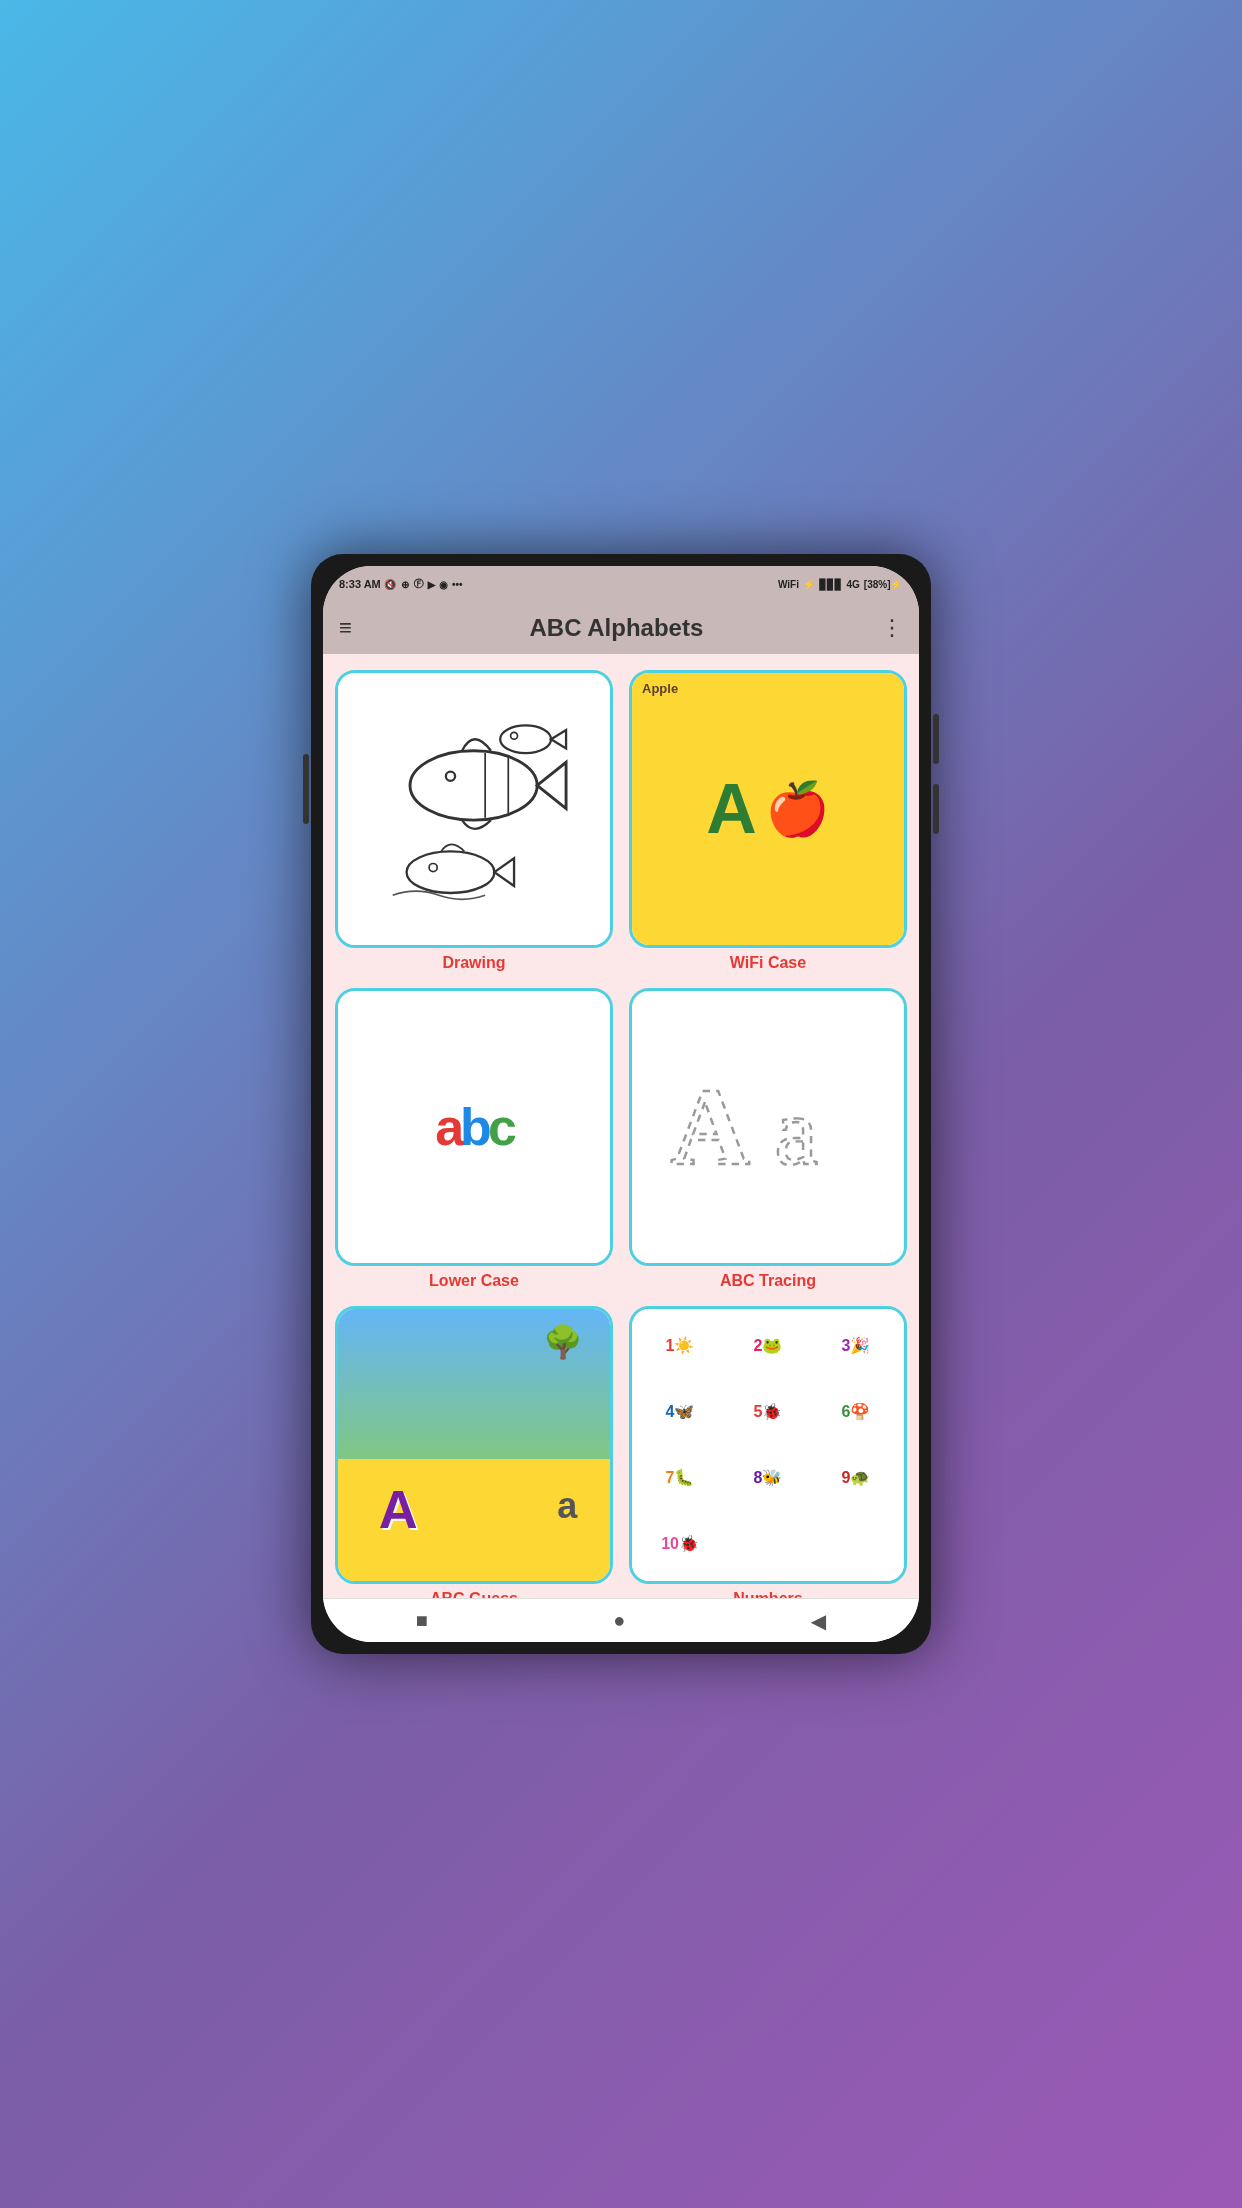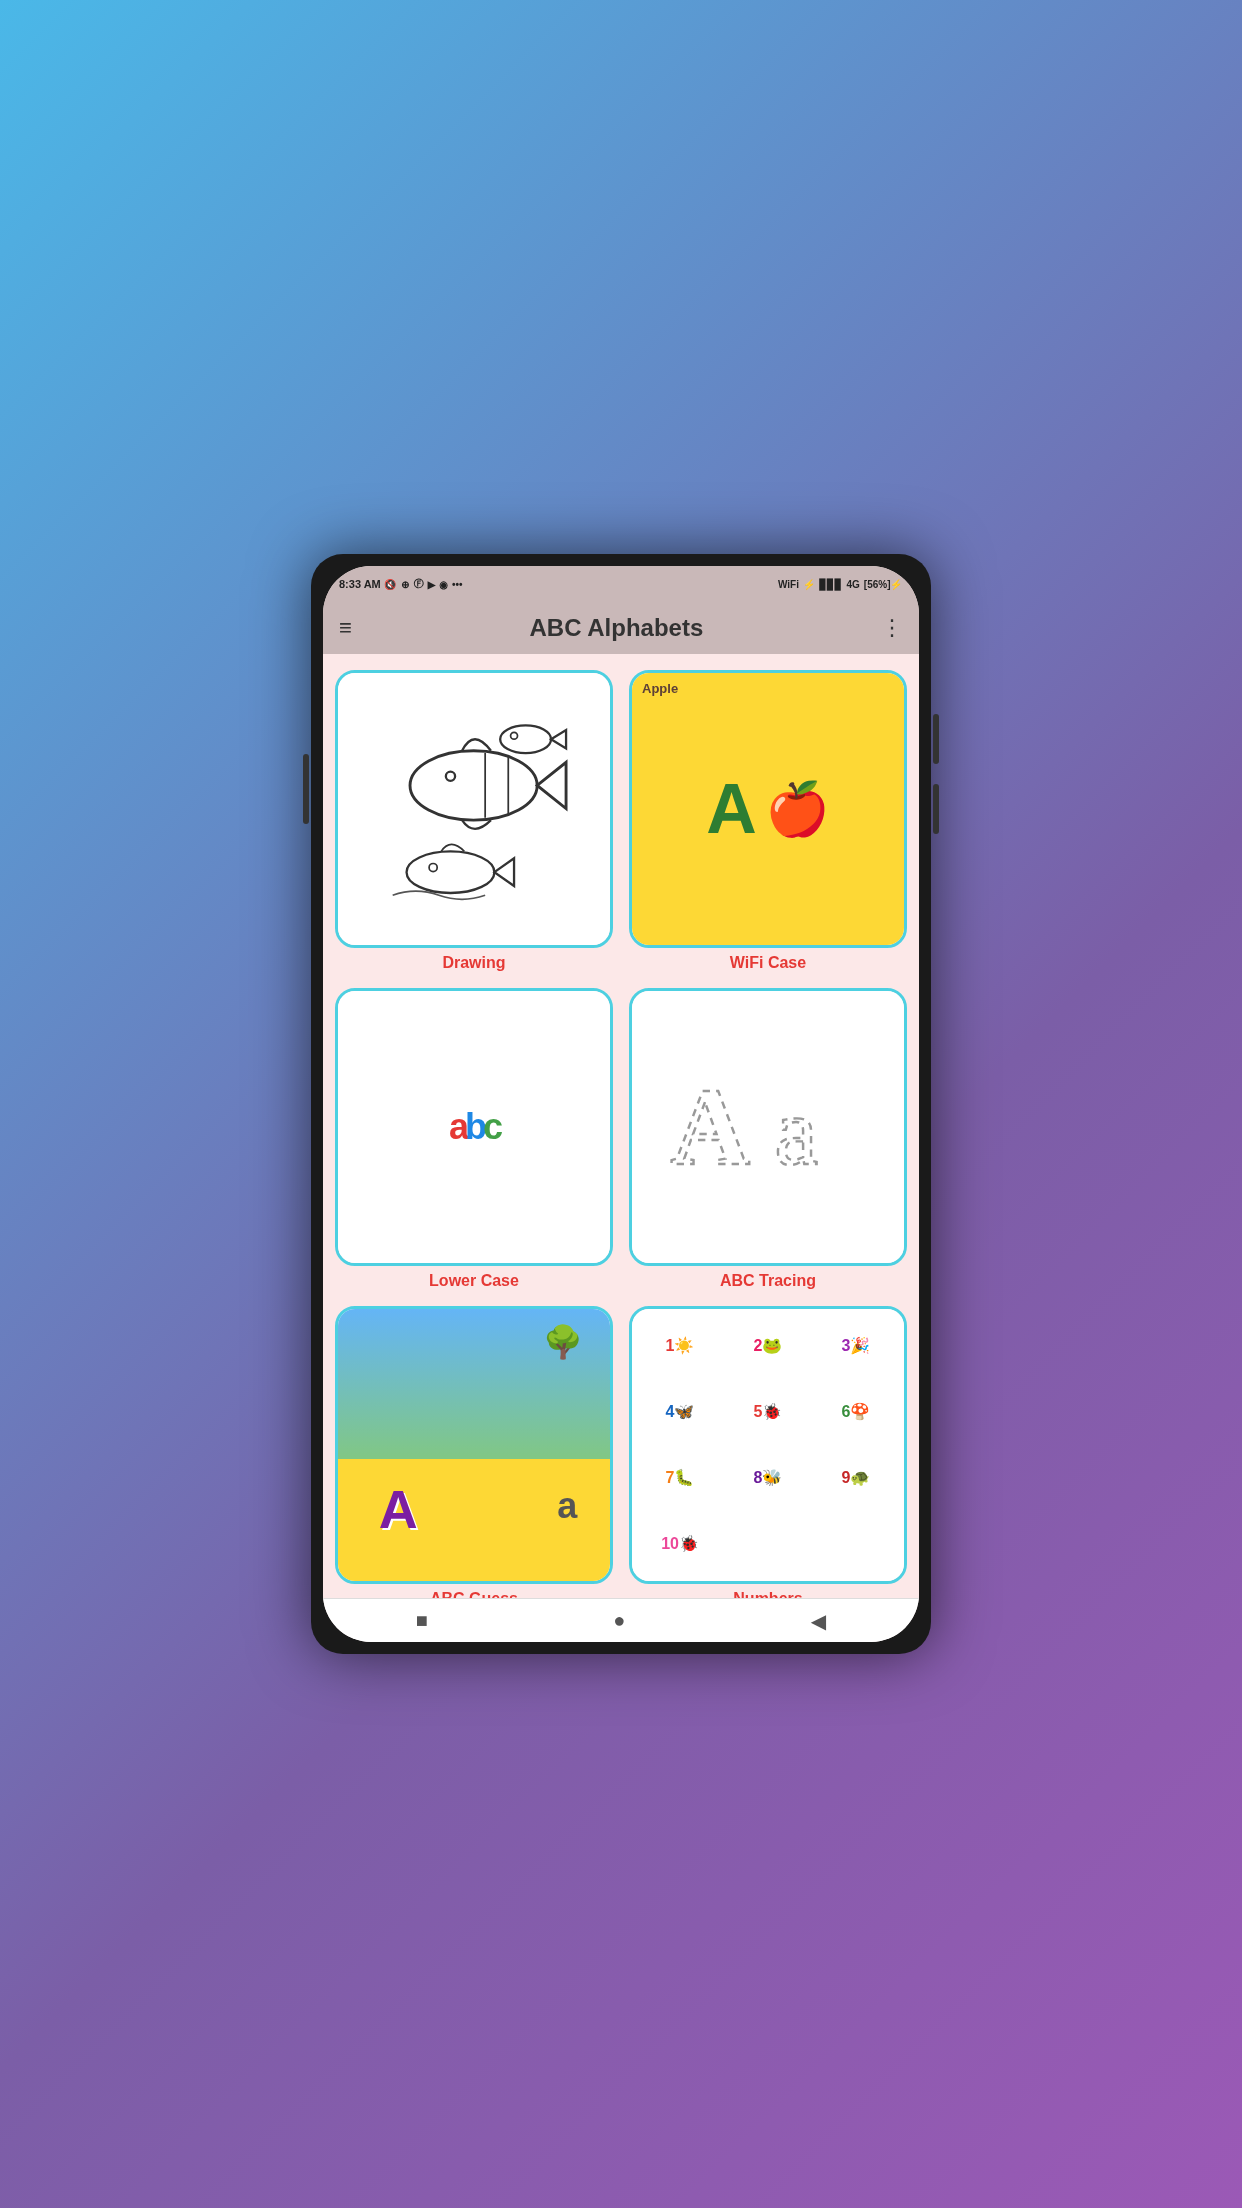--- a/index.html
+++ b/index.html
@@ -213,21 +213,21 @@
     }
 
     
     .fish-svg {
       width: 85%;
       height: 85%;
     }
 
     
     .abc-text {
-      font-size: 36px;
+      font-size: 52px;
       font-weight: 900;
       letter-spacing: -4px;
     }
     .abc-a { color: #e53935; }
     .abc-b { color: #1e88e5; }
     .abc-c { color: #43a047; }
 
     
     .apple-container {
       width: 100%;
@@ -374,21 +374,21 @@
         <span class="status-icon">▶</span>
         <span class="status-icon">◉</span>
         <span class="status-icon">•••</span>
       </div>
       <div class="status-right">
         <span class="status-icon">WiFi</span>
         <span class="status-icon">⚡</span>
         <span class="status-icon">▊▊▊</span>
         <span class="status-icon">4G</span>
         <span class="status-icon">
-          [<span>56</span>%]⚡
+          [<span>38</span>%]⚡
         </span>
       </div>
     </div>
 
     <div class="top-bar">
       <span class="hamburger-icon">≡</span>
       <span class="top-bar-title">ABC Alphabets</span>
       <span class="more-icon">⋮</span>
     </div>
 

